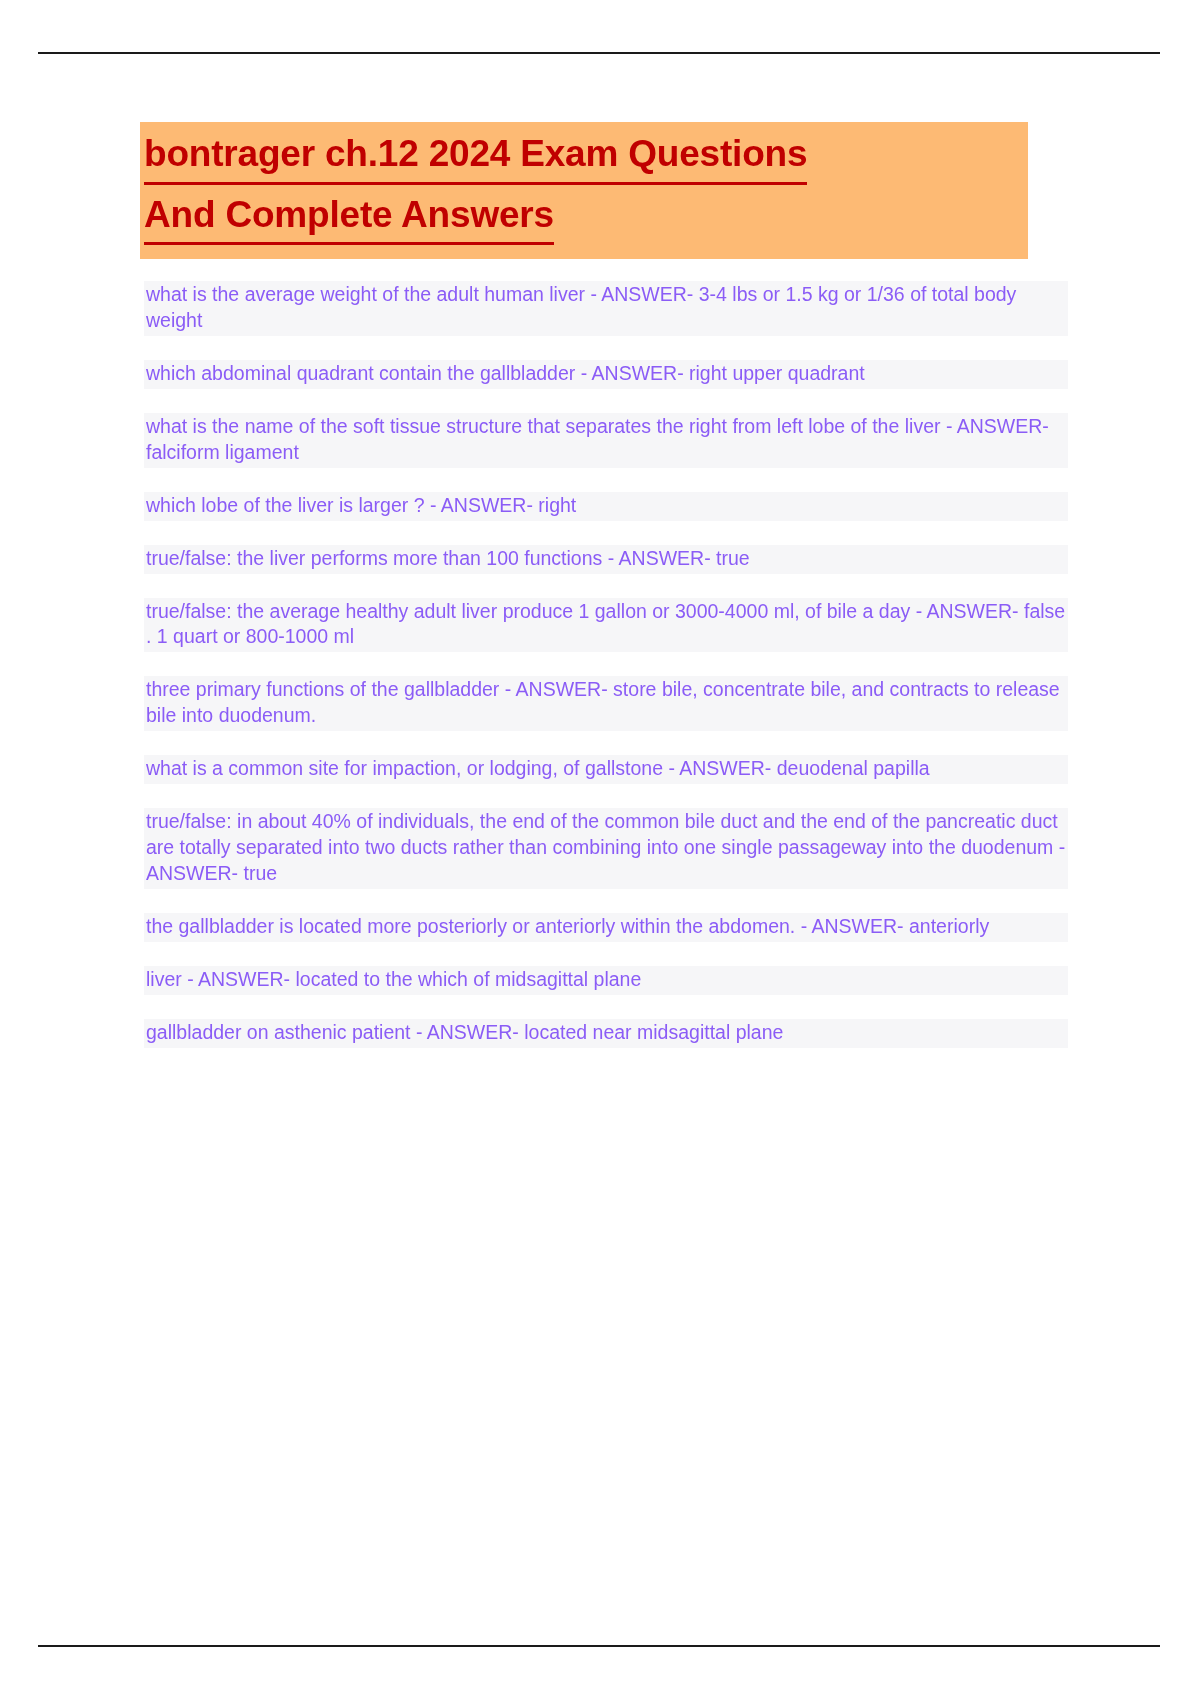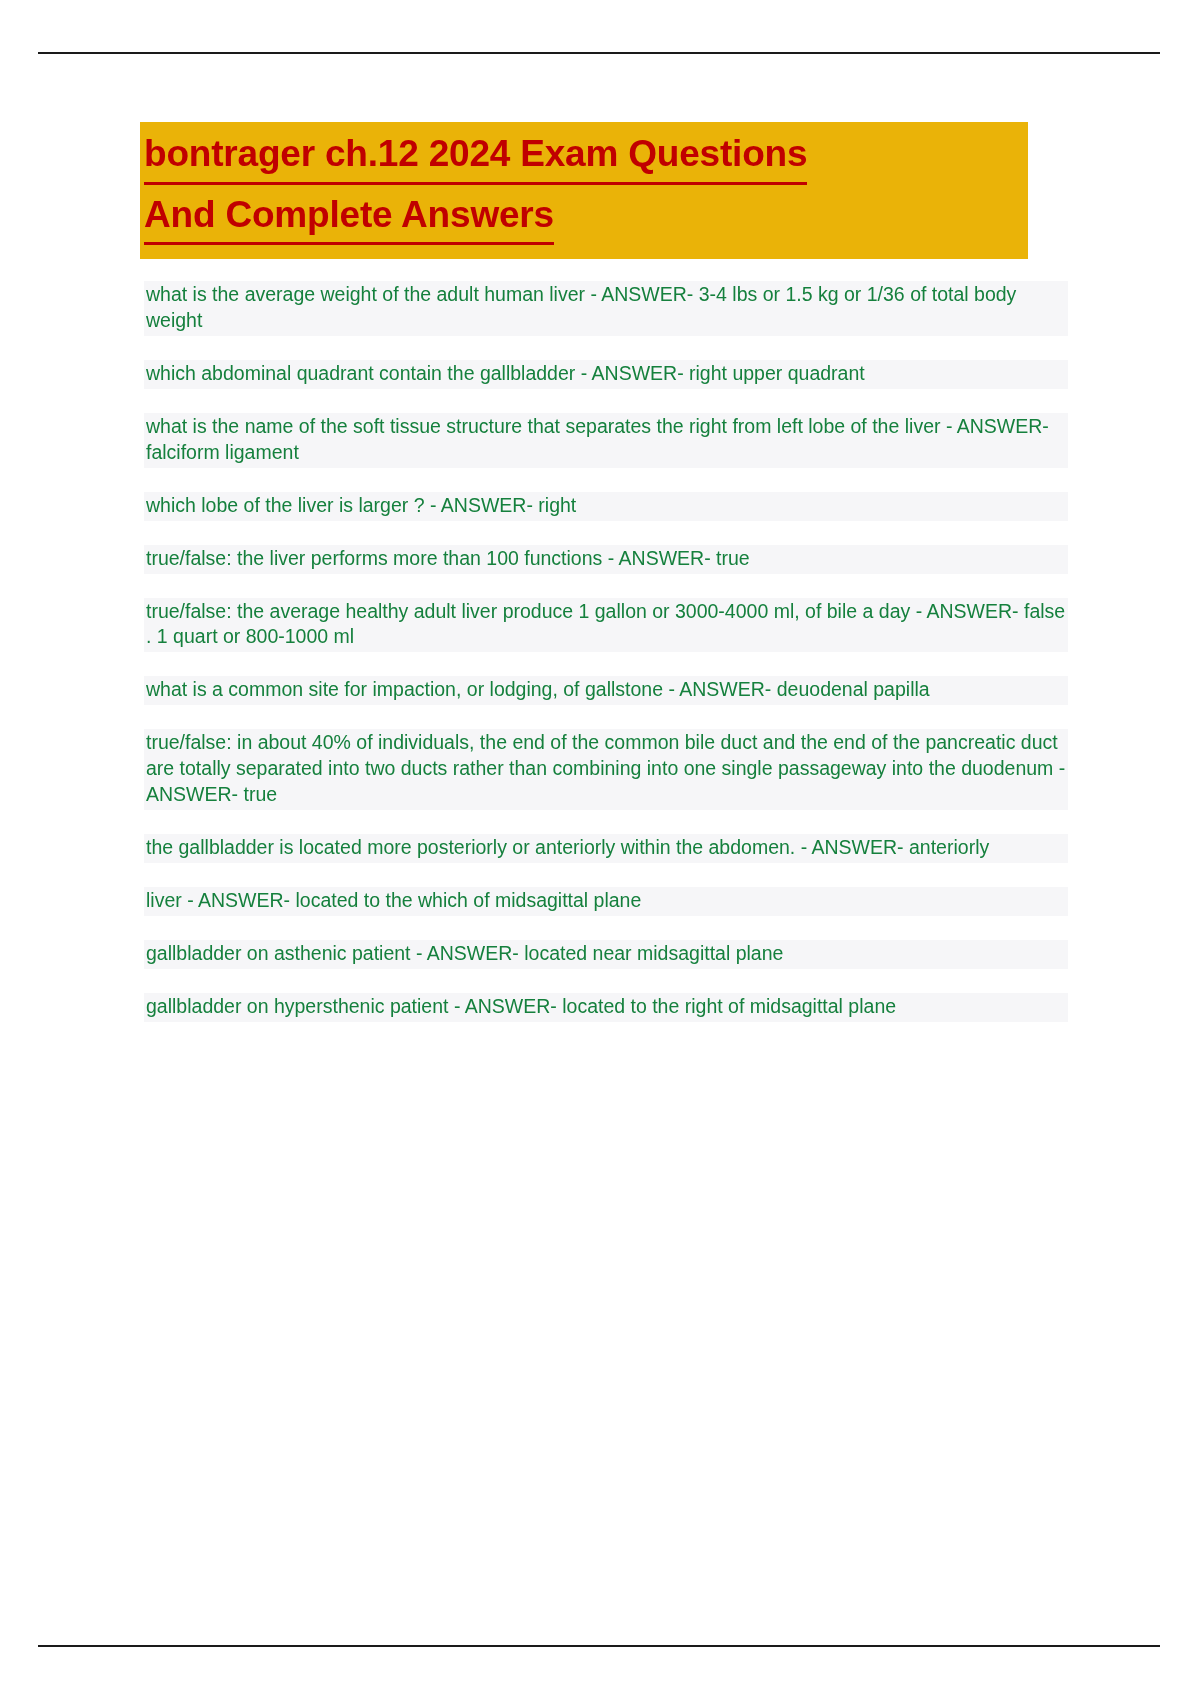--- a/index.html
+++ b/index.html
@@ -48,39 +48,39 @@
     font-family: "Liberation Sans", sans-serif;
     font-size: 37px;
     font-weight: bold;
     color: #c00000;
     line-height: 1.42;
     letter-spacing: -0.2px;
     margin: 0 0 10px 0;
     display: block;
   }
   .title-wrap {
-    background: #eab308;
+    background: #fdba74;
     padding: 6px 4px 10px 4px;
     margin-left: -4px;
     width: 880px;
   }
   .title-line {
     display: block;
     width: fit-content;
     border-bottom: 3px solid #c00000;
     padding-bottom: 1px;
     margin-bottom: 4px;
   }
   .qa-list {
     margin-top: 22px;
   }
   .qa-item {
     font-size: 19.5px;
     line-height: 1.33;
-    color: #15803d;
+    color: #8b5cf6;
     background: #f6f6f8;
     margin: 0 0 24px 0;
     padding: 1px 2px 2px 2px;
     width: 920px;
     display: block;
     font-family: "Liberation Sans", sans-serif;
   }
   .qa-item:last-child {
     margin-bottom: 0;
   }
@@ -99,25 +99,25 @@
       <span class="doc-title title-line">And Complete Answers</span>
     </div>
 
     <div class="qa-list">
       <p class="qa-item">what is the average weight of the adult human liver - ANSWER- 3-4 lbs or 1.5 kg or 1/36 of total body weight</p>
       <p class="qa-item">which abdominal quadrant contain the gallbladder - ANSWER- right upper quadrant</p>
       <p class="qa-item">what is the name of the soft tissue structure that separates the right from left lobe of the liver - ANSWER- falciform ligament</p>
       <p class="qa-item">which lobe of the liver is larger ? - ANSWER- right</p>
       <p class="qa-item">true/false: the liver performs more than 100 functions - ANSWER- true</p>
       <p class="qa-item">true/false: the average healthy adult liver produce 1 gallon or 3000-4000 ml, of bile a day - ANSWER- false . 1 quart or 800-1000 ml</p>
+      <p class="qa-item">three primary functions of the gallbladder - ANSWER- store bile, concentrate bile, and contracts to release bile into duodenum.</p>
       <p class="qa-item">what is a common site for impaction, or lodging, of gallstone - ANSWER- deuodenal papilla</p>
       <p class="qa-item">true/false: in about 40% of individuals, the end of the common bile duct and the end of the pancreatic duct are totally separated into two ducts rather than combining into one single passageway into the duodenum - ANSWER- true</p>
       <p class="qa-item">the gallbladder is located more posteriorly or anteriorly within the abdomen. - ANSWER- anteriorly</p>
       <p class="qa-item">liver - ANSWER- located to the which of midsagittal plane</p>
       <p class="qa-item">gallbladder on asthenic patient - ANSWER- located near midsagittal plane</p>
-      <p class="qa-item">gallbladder on hypersthenic patient - ANSWER- located to the right of midsagittal plane</p>
     </div>
 
   </div>
 
   <div class="rule-bottom"></div>
 
 </div>
 
 </body></html>

